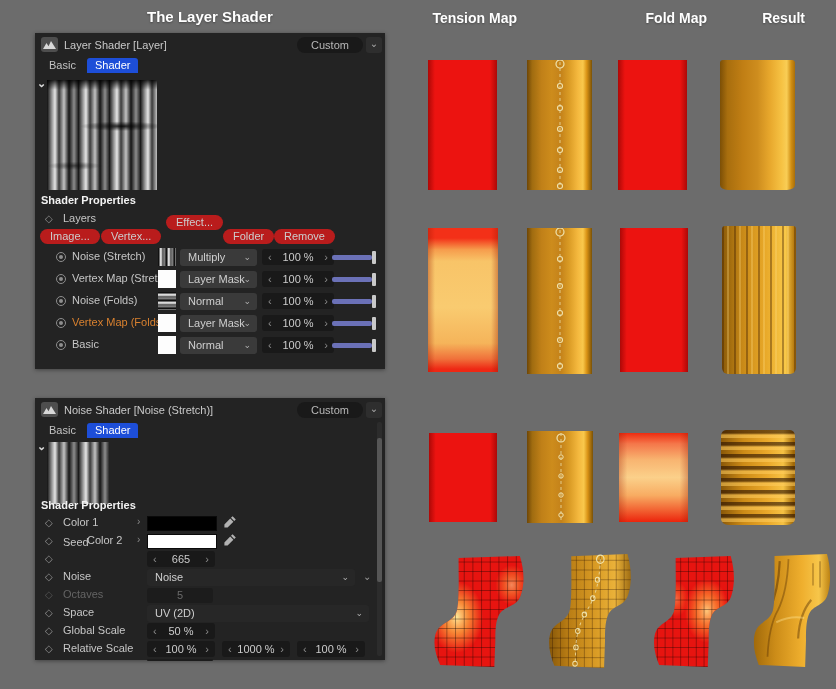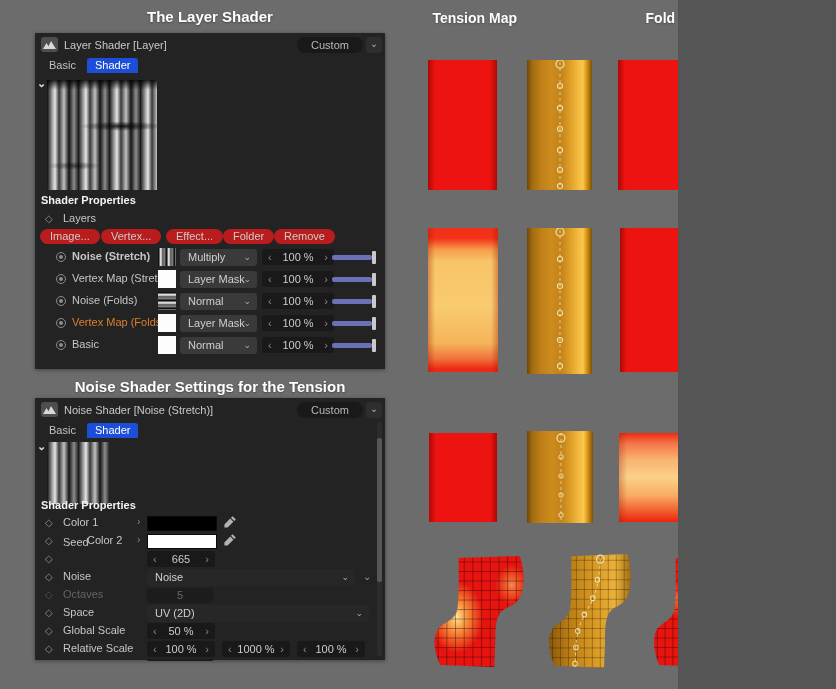--- a/index.html
+++ b/index.html
@@ -1,16 +1,16 @@
 <!DOCTYPE html>
 <html><head>
 <meta charset="utf-8">
 <style>
   html,body{margin:0;padding:0;background:#555;}
-  .canvas{position:relative;width:678px;height:689px;background:#6c6c6c;overflow:hidden;
+  .canvas{position:relative;width:836px;height:689px;background:#6c6c6c;overflow:hidden;
           font-family:"Liberation Sans",sans-serif;-webkit-font-smoothing:antialiased;}
   .abs{position:absolute;}
   .heading{position:absolute;color:#fff;font-weight:bold;font-size:15px;text-align:center;text-shadow:0 1px 2px rgba(0,0,0,.35);}
   .col-header{position:absolute;color:#fff;font-weight:bold;font-size:14px;text-align:right;width:110px;text-shadow:0 1px 2px rgba(0,0,0,.3);}
 
   
   .panel{position:absolute;left:35px;width:350px;background:#232323;box-shadow:0 1px 4px rgba(0,0,0,.4);}
   .titlebar{position:absolute;left:0;top:0;width:100%;height:24px;}
   .app-icon{position:absolute;left:6px;top:4px;width:17px;height:15px;background:#4e4e4e;border-radius:3px;}
   .app-icon svg{position:absolute;left:2px;top:3px;}
@@ -125,27 +125,27 @@
     <div class="preview-big noise-v" style="top:47px;">
         <div class="smudge"></div>
       </div>
 
     <div class="section-title" style="left:6px;top:161px;">Shader Properties</div>
     <div class="diamond" style="left:10px;top:180px;">◇</div>
     <div class="label" style="left:28px;top:179px;">Layers</div>
 
     <div class="pill-btn" style="left:5px;top:196px;">Image...</div>
     <div class="pill-btn" style="left:66px;top:196px;">Vertex...</div>
-    <div class="pill-btn" style="left:131px;top:196px;">Effect...</div>
+    <div class="pill-btn" style="left:131px;top:182px;">Effect...</div>
     <div class="pill-btn" style="left:188px;top:196px;">Folder</div>
     <div class="pill-btn" style="left:239px;top:196px;">Remove</div>
 
     <div>
       <div class="eye" style="left:21px;top:219px;"></div>
-      <div class="label" style="left:37px;top:217px;font-weight:bold;">Noise (Stretch)</div>
+      <div class="label" style="left:37px;top:217px;">Noise (Stretch)</div>
       <div class="thumb nv" style="left:123px;top:215px;"></div>
       <div class="dropdown" style="left:145px;top:216px;width:77px;">
         <span class="dd-label">Multiply</span>
         <span class="dd-chev">⌄</span>
       </div>
       <div class="stepper" style="left:227px;top:216px;width:72px;">
         <span class="st-l">‹</span>
         <span class="st-v">100 %</span>
         <span class="st-r">›</span>
       </div>
@@ -225,21 +225,20 @@
         <span class="st-v">100 %</span>
         <span class="st-r">›</span>
       </div>
       <div class="slider" style="left:297px;top:304px;">
           <div class="track"></div>
           <div class="handle"></div>
         </div>
     </div>
   </div>
 
-  <div class="heading" style="left:35px;top:378px;width:350px;">Noise Shader Settings for the Tension</div>
 
   <div class="panel" style="top:398px;height:262px;">
     <div class="titlebar">
       <div class="app-icon">
         <svg width="13" height="9" viewBox="0 0 13 9">
             <polygon points="0,9 3.5,3 5.5,6.2 8,1 13,9" fill="#d8d8d8"></polygon>
           </svg>
       </div>
       <div class="win-title">Noise Shader [Noise (Stretch)]</div>
       <div class="preset-pill">Custom</div>

